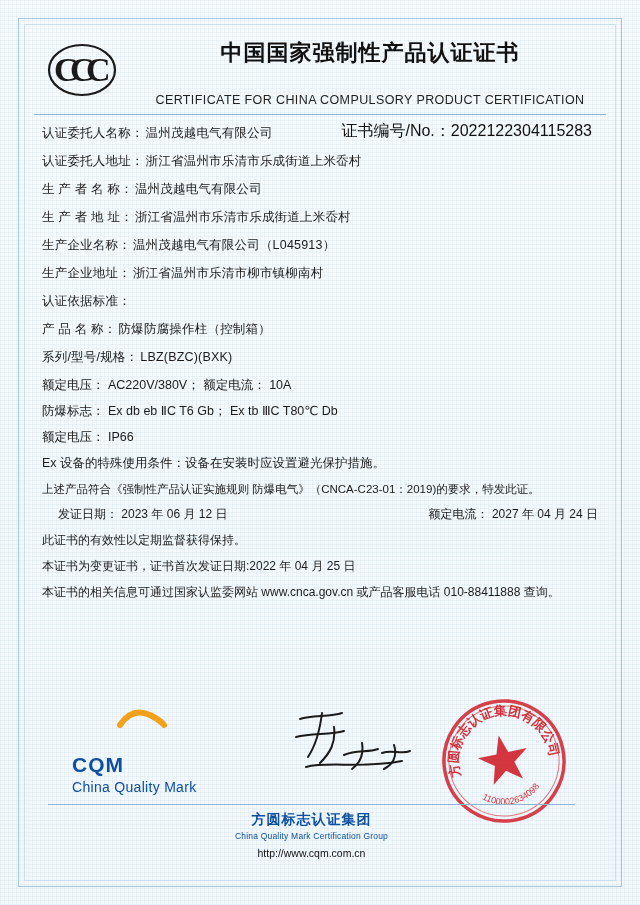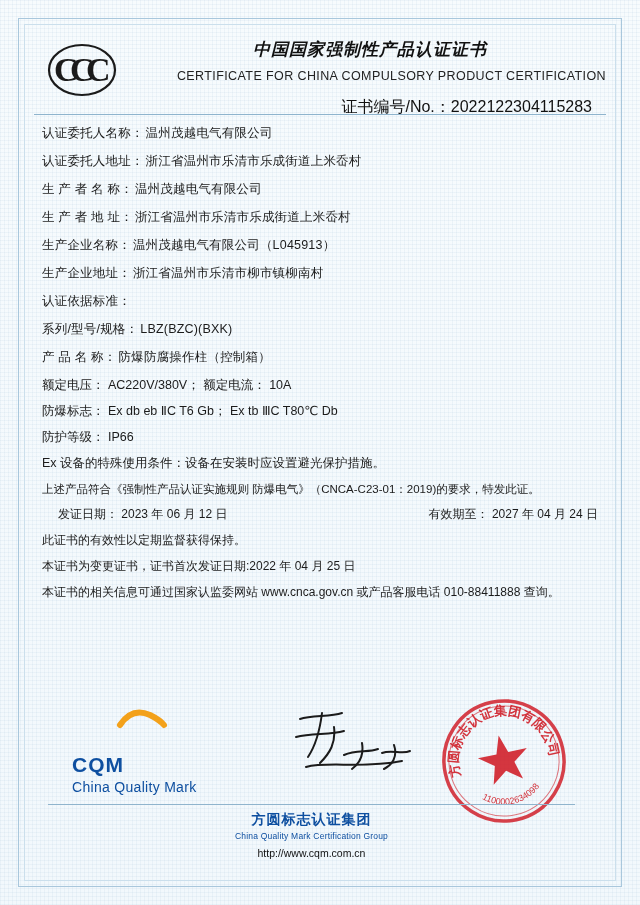--- a/index.html
+++ b/index.html
@@ -36,24 +36,24 @@
     position:relative;height:72px;
   }
   .ccc-logo{
     position:absolute;left:12px;top:8px;
     width:72px;height:56px;
   }
   .titles{
     margin-left:100px;padding-top:4px;text-align:center;
   }
   .title-cn{
-    font-size:17px;font-weight:bold;letter-spacing:1px;color:#111;font-style:italic;
+    font-size:22px;font-weight:bold;letter-spacing:1px;color:#111;
   }
   .title-en{
-    margin-top:8px;font-size:12.5px;letter-spacing:0.4px;color:#222;text-align:right;
+    margin-top:25px;font-size:12.5px;letter-spacing:0.4px;color:#222;
   }
   .cert-no{
     text-align:right;margin-top:14px;margin-right:14px;
     font-size:16px;color:#111;
   }
   .hr-top{
     margin-top:8px;border-top:1px solid #8fb4cd;
   }
 
   
@@ -180,42 +180,42 @@
         <span class="val">温州茂越电气有限公司（L045913）</span>
       </div>
       <div class="row">
         <span class="lbl">生产企业地址：</span>
         <span class="val">浙江省温州市乐清市柳市镇柳南村</span>
       </div>
       <div class="row">
         <span class="lbl">认证依据标准：</span>
       </div>
       <div class="row">
+        <span class="lbl">产 品 名 称：</span>
+        <span class="val">防爆防腐操作柱（控制箱）</span>
+      </div>
+      <div class="row">
         <span class="lbl">系列/型号/规格：</span>
         <span class="val">LBZ(BZC)(BXK)</span>
       </div>
-      <div class="row">
-        <span class="lbl">产 品 名 称：</span>
-        <span class="val">防爆防腐操作柱（控制箱）</span>
-      </div>
 
       <div class="sub">额定电压： AC220V/380V；  额定电流： 10A</div>
       <div class="sub">防爆标志： Ex db eb ⅡC T6 Gb； Ex tb ⅢC T80℃ Db</div>
-      <div class="sub">防护等级： IP66</div>
+      <div class="sub">额定电压： IP66</div>
       <div class="sub">Ex 设备的特殊使用条件：设备在安装时应设置避光保护措施。</div>
 
       <div class="note">上述产品符合《强制性产品认证实施规则 防爆电气》（CNCA-C23-01：2019)的要求，特发此证。</div>
 
       <div class="dates">
         <div>
           <span>发证日期：</span>
           <span>2023 年 06 月 12 日</span>
         </div>
         <div>
-          <span>有效期至：</span>
+          <span>额定电流：</span>
           <span>2027 年 04 月 24 日</span>
         </div>
       </div>
 
       <div class="line">此证书的有效性以定期监督获得保持。</div>
       <div class="line">本证书为变更证书，证书首次发证日期:2022 年 04 月 25 日</div>
       <div class="line">本证书的相关信息可通过国家认监委网站 www.cnca.gov.cn 或产品客服电话 010-88411888 查询。</div>
     </div>
 
     <div class="footer">

